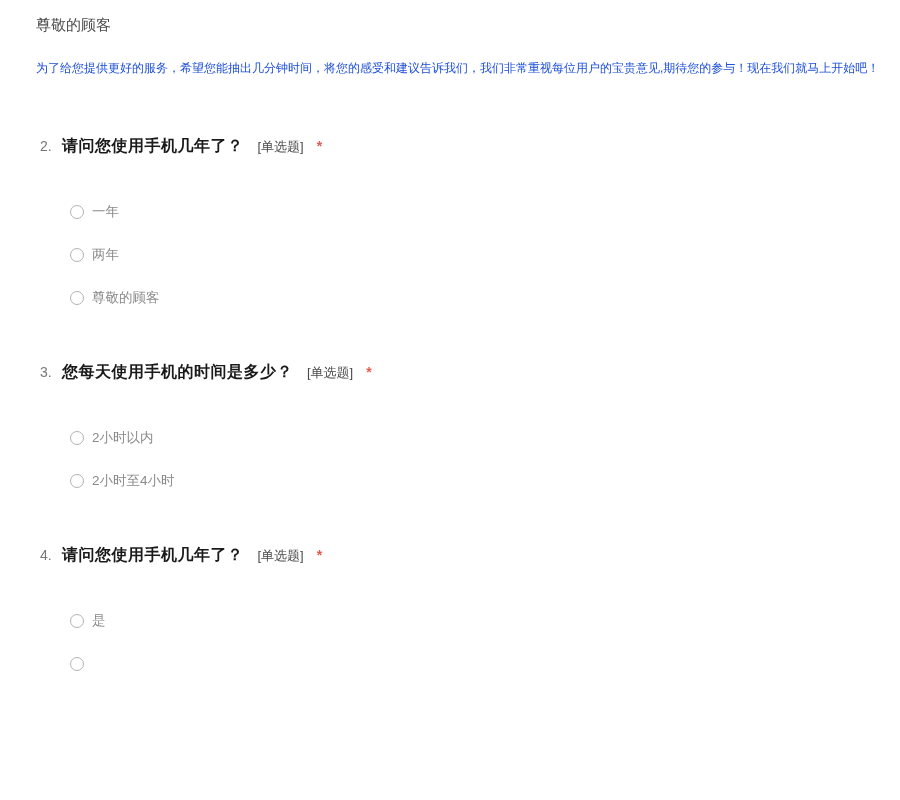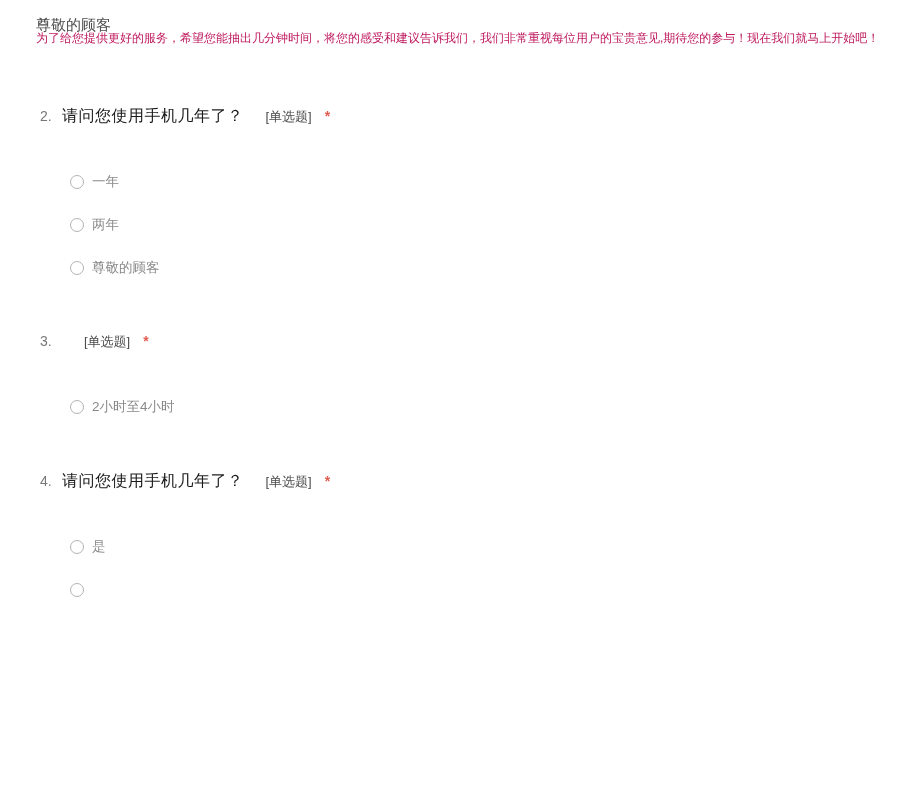--- a/index.html
+++ b/index.html
@@ -17,23 +17,24 @@
   .page {
     padding: 17px 20px 0 36px;
   }
   .survey-title {
     font-size: 15px;
     line-height: 15px;
     color: #4d4d4d;
     font-weight: 400;
   }
   .survey-intro {
+    margin-top: 30px;
     font-size: 12px;
     line-height: 12px;
-    color: #be185d;
+    color: #1d4ed8;
     white-space: nowrap;
   }
   .question {
     margin-top: 58px;
   }
   .question.first {
     margin-top: 63px;
   }
   .q-heading {
     display: flex;
@@ -43,26 +44,26 @@
   .q-number {
     width: 26px;
     flex: 0 0 26px;
     font-size: 14px;
     color: #777777;
     padding-left: 4px;
     box-sizing: border-box;
   }
   .q-text {
     font-size: 16px;
-    font-weight: 400;
+    font-weight: 700;
     color: #1a1a1a;
     letter-spacing: 0.5px;
   }
   .q-type {
-    margin-left: 22px;
+    margin-left: 14px;
     font-size: 13px;
     color: #4a4a4a;
   }
   .q-required {
     margin-left: 13px;
     font-size: 14px;
     color: #e25c51;
     font-weight: 700;
   }
   .options {
@@ -121,24 +122,29 @@
       <div class="option-row">
         <span class="radio"></span>
         <span class="option-label">尊敬的顾客</span>
       </div>
     </div>
   </div>
 
   <div class="question">
     <div class="q-heading">
       <span class="q-number">3.</span>
+      <span class="q-text">您每天使用手机的时间是多少？</span>
       <span class="q-type">[单选题]</span>
       <span class="q-required">*</span>
     </div>
     <div class="options">
+      <div class="option-row">
+        <span class="radio"></span>
+        <span class="option-label">2小时以内</span>
+      </div>
       <div class="option-row">
         <span class="radio"></span>
         <span class="option-label">2小时至4小时</span>
       </div>
     </div>
   </div>
 
   <div class="question">
     <div class="q-heading">
       <span class="q-number">4.</span>

